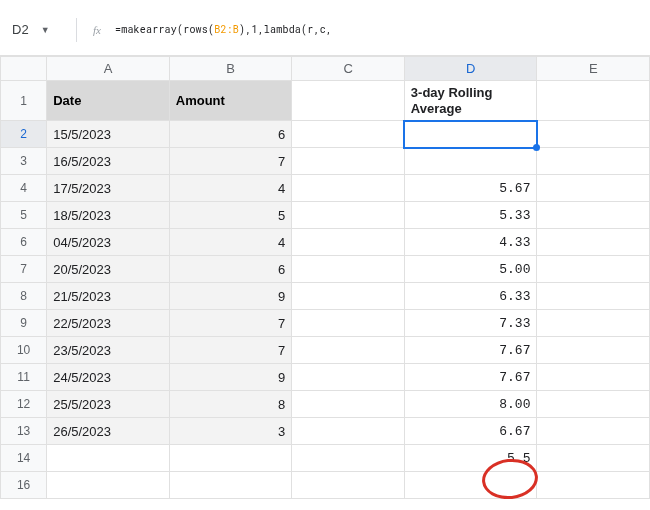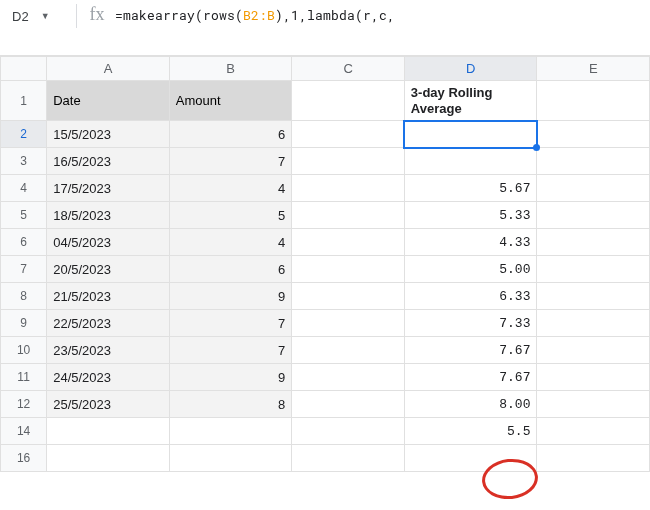--- a/index.html
+++ b/index.html
@@ -8,21 +8,21 @@
     font-size: 13px;
     background: #fff;
     color: #202124;
     width: 650px;
     height: 510px;
     overflow: hidden;
     position: relative;
   }
   .name-box-area {
     display: flex;
-    align-items: flex-start;
+    align-items: center;
     height: 56px;
     border-bottom: 1px solid #e0e0e0;
     padding: 4px 10px 0 8px;
     gap: 4px;
   }
   .name-box {
     width: 60px;
     height: 24px;
     display: flex;
     align-items: center;
@@ -47,29 +47,30 @@
     gap: 4px;
     flex: 1;
     padding-right: 8px;
   }
   .fx-row {
     display: flex;
     align-items: center;
     gap: 10px;
   }
   .fx-label {
+    font-style: italic;
     font-family: Georgia, serif;
     color: #9aa0a6;
-    font-size: 18px;
+    font-size: 11px;
     width: 16px;
     text-align: center;
   }
   .formula {
     font-family: "Consolas","Roboto Mono",monospace;
-    font-size: 13px;
+    font-size: 10px;
     color: #202124;
     white-space: pre;
     letter-spacing: 0.2px;
   }
   .tok-range { color: #f29900; }
   .tok-num { color: #1a73e8; }
 
   .grid {
     border-collapse: collapse;
     table-layout: fixed;
@@ -106,21 +107,21 @@
   .col-B { width: 122px; }
   .col-C { width: 112px; }
   .col-D { width: 132px; }
   .col-E { width: 112px; }
 
   .sel-col { background: #e8eaed !important; color:#1967d2 !important; }
   .sel-row { background: #e8eaed !important; color:#1967d2 !important; }
 
   .hdr-cell {
     background: #d9d9d9 !important;
-    font-weight: 400;
+    font-weight: 700;
     color: #000;
     text-align: left;
   }
   .data-a { background:#f3f3f3 !important; }
   .data-b { text-align: right; background:#f3f3f3 !important; }
   .data-d { text-align: right; font-family: Liberation Mono, monospace; }
   .hdr-d   { font-weight: 700; text-align:left; line-height:1.2; padding:4px 6px; height:40px;}
   .row1 th.row-head, .row1 td { height:40px; }
 
   .sel-cell {
@@ -274,20 +275,28 @@
       </tr>
   <tr>
         <th class="row-head">12</th>
         <td class="data-a">25/5/2023</td>
         <td class="data-b">8</td>
         <td></td>
         <td class="data-d">8.00</td>
         <td></td>
       </tr>
   <tr>
+        <th class="row-head">13</th>
+        <td class="data-a">26/5/2023</td>
+        <td class="data-b">3</td>
+        <td></td>
+        <td class="data-d">6.67</td>
+        <td></td>
+      </tr>
+  <tr>
         <th class="row-head">14</th>
         <td></td>
         <td></td>
         <td></td>
         <td class="data-d">5.5</td>
         <td></td>
       </tr>
   <tr>
         <th class="row-head">16</th>
         <td></td>

